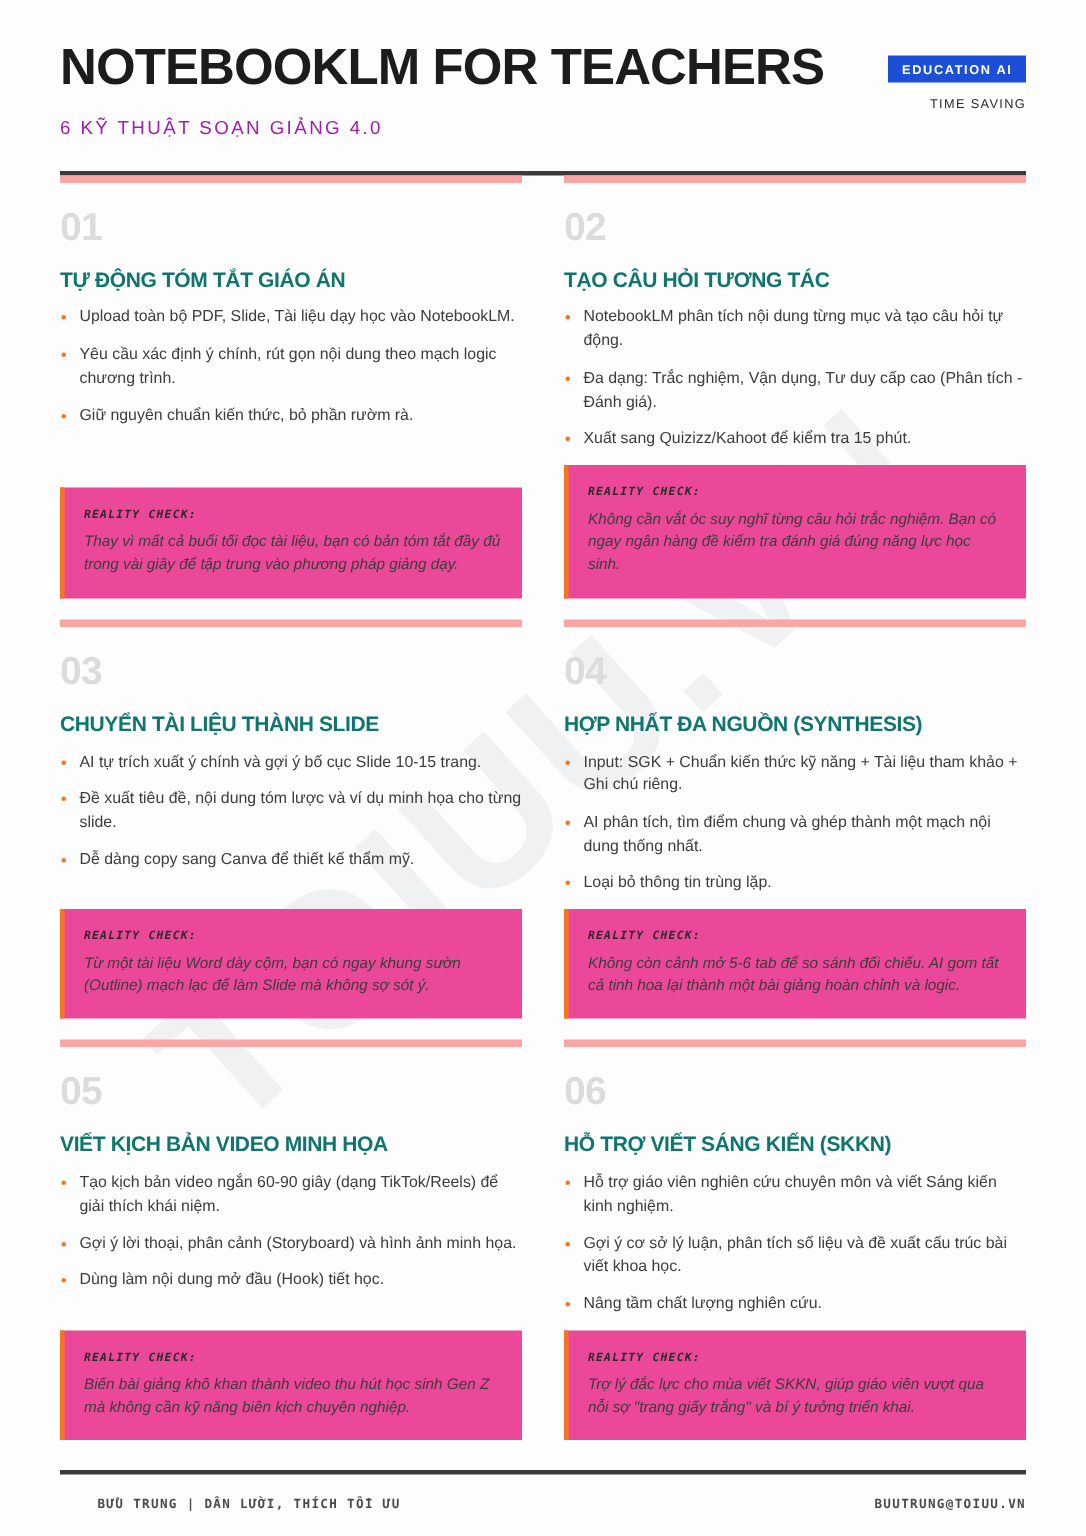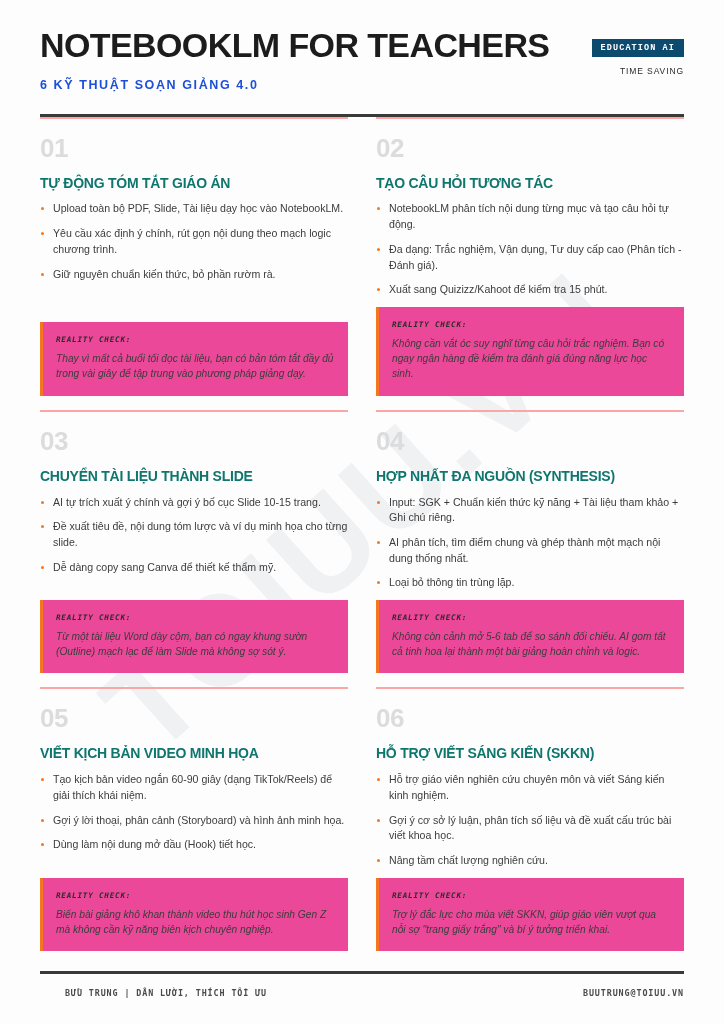--- a/index.html
+++ b/index.html
@@ -57,36 +57,36 @@
     font-weight: 700;
     letter-spacing: -0.6px;
     color: #1c1c1c;
     line-height: 1.05;
     white-space: nowrap;
   }
 
   .subtitle {
     margin-top: 14px;
     font-size: 12.5px;
-    font-weight: 700;
+    font-weight: 400;
     letter-spacing: 1.6px;
-    color: #1d4ed8;
+    color: #a21caf;
   }
 
   .header-right {
     flex: 0 0 auto;
     text-align: right;
     padding-top: 8px;
   }
 
   .badge {
     display: inline-block;
-    background: #0c4a6e;
+    background: #1d4ed8;
     color: #ffffff;
-    font-family: Liberation Mono, monospace;
+    font-family: Liberation Sans, sans-serif;
     font-size: 8.5px;
     font-weight: 700;
     letter-spacing: 1.1px;
     padding: 4px 9px 4px 9px;
   }
 
   .badge-sub {
     margin-top: 9px;
     font-size: 8.5px;
     font-weight: 400;
@@ -101,21 +101,21 @@
   }
 
   
   .grid {
     display: grid;
     grid-template-columns: 1fr 1fr;
     column-gap: 28px;
   }
 
   .card {
-    border-top: 2px solid #fca5a5;
+    border-top: 5px solid #fca5a5;
     padding-top: 16px;
     padding-bottom: 14px;
     min-height: 276px;
     display: flex;
     flex-direction: column;
   }
 
   .card-num {
     font-size: 26px;
     font-weight: 700;

